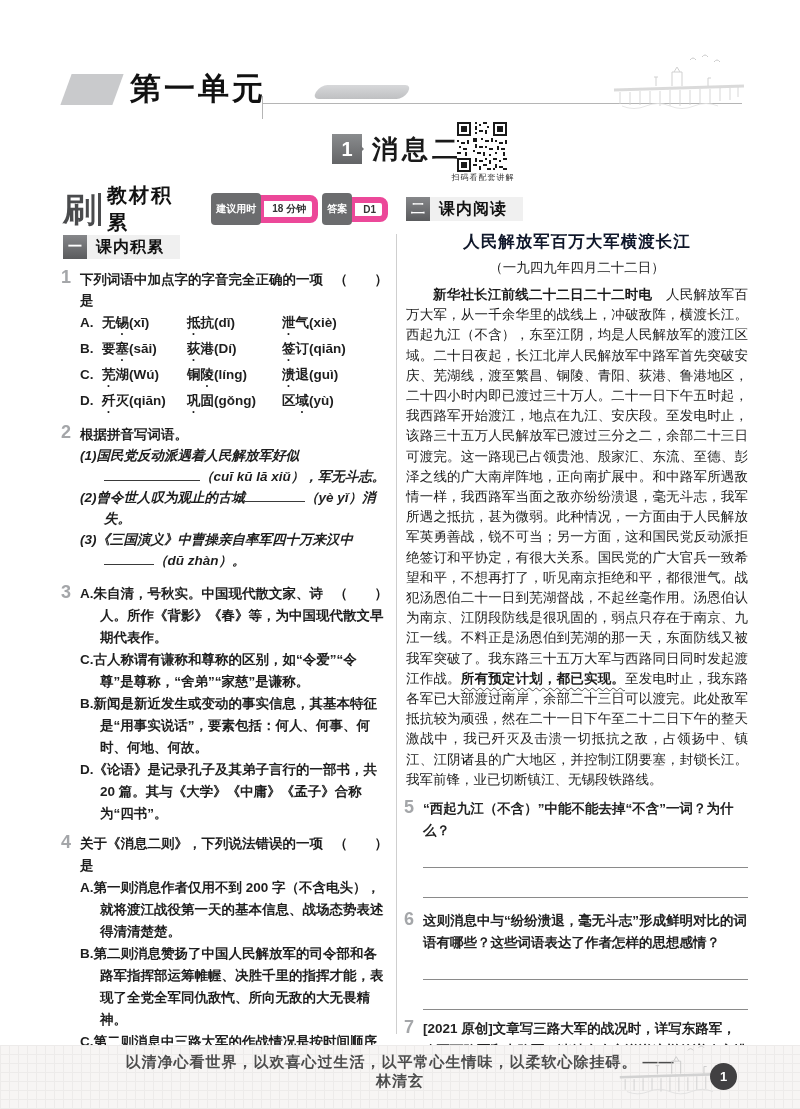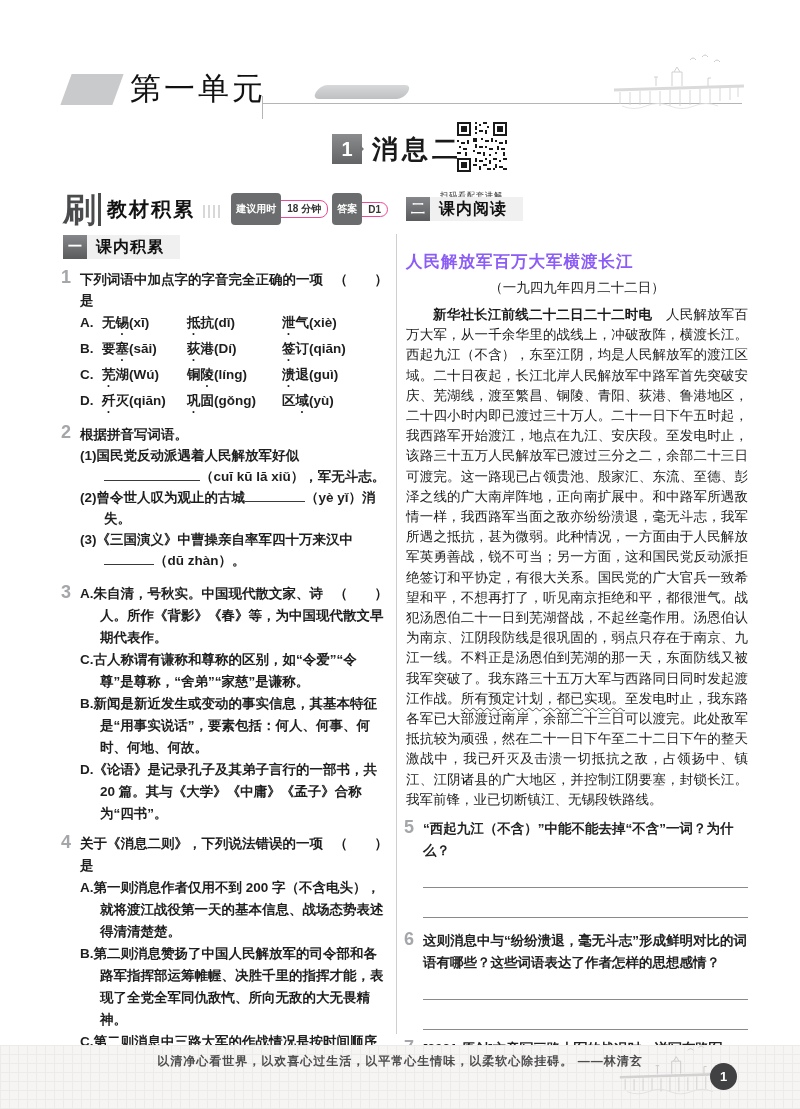--- a/index.html
+++ b/index.html
@@ -3,106 +3,106 @@
 <meta charset="utf-8">
 <style>
   * { margin:0; padding:0; box-sizing:border-box; }
   html,body { background:#ffffff; }
   body { font-family:"Liberation Sans", sans-serif; color:#232323; }
   .page { position:relative; width:800px; height:1109px; background:#ffffff; overflow:hidden; }
 
   
   .unit-shape { position:absolute; left:66px; top:74px; width:52px; height:31px;
     background:#c9cacc; transform:skewX(-20deg); }
-  .unit-title { position:absolute; left:130px; top:68px; font-size:31px; font-weight:400;
+  .unit-title { position:absolute; left:130px; top:68px; font-size:31px; font-weight:700;
     letter-spacing:3px; color:#111; }
   .deco-tick { position:absolute; left:262px; top:96px; width:1px; height:23px; background:#b5b5b5; }
   .deco-hline { position:absolute; left:262px; top:103px; width:480px; height:1px; background:#b5b5b5; }
   .deco-bar { position:absolute; left:316px; top:85px; width:92px; height:14px;
     background:linear-gradient(180deg,#d7d8da,#bfc0c2); border-radius:8px; transform:skewX(-32deg); }
   .bridge-art { position:absolute; opacity:.9; }
   .bridge-top { left:612px; top:52px; }
   .bridge-bottom { left:618px; top:1042px; }
 
   
   .lesson-num { position:absolute; left:332px; top:134px; width:30px; height:30px;
     background:linear-gradient(180deg,#8a8c8e,#636466); color:#fff; font-size:20px; font-weight:bold;
     display:flex; align-items:center; justify-content:center; }
   .lesson-num::after { content:""; position:absolute; right:-6px; top:11px;
     border:4px solid transparent; border-left-color:#737476; }
   .lesson-title { position:absolute; left:372px; top:132px; font-size:26px; font-weight:900;
     letter-spacing:4px; color:#1a1a1a; }
   .qr { position:absolute; left:457px; top:122px; width:50px; height:50px; }
-  .qr-caption { position:absolute; left:440px; top:190px; width:86px; 
+  .qr-caption { position:absolute; left:440px; top:172px; width:86px; text-align:center;
     font-size:8px; color:#333; letter-spacing:1px; }
 
   
   .v-divider { position:absolute; left:396px; top:234px; width:1px; height:800px; background:#cfcfcf; }
   .col-left  { position:absolute; left:63px;  top:190px; width:325px; }
   .col-right { position:absolute; left:406px; top:197px; width:342px; }
 
   
   .module-header { display:flex; align-items:center; height:38px; margin-bottom:7px; }
   .shua { font-size:33px; font-weight:900; color:#4a4b4d; line-height:1; margin-right:6px;
     border-right:3px solid #4a4b4d; padding-right:2px; }
   .module-title { font-size:20px; font-weight:900; letter-spacing:2px; color:#111; }
   .hatch { flex:1 1 auto; max-width:62px; height:13px; margin:4px 6px 0 8px;
     background:repeating-linear-gradient(90deg,#d8d8d8 0 2px,transparent 2px 5px); }
   .badge-group { display:inline-flex; align-items:center; margin-left:4px; white-space:nowrap; }
   .badge-dark { background:#6b6c6e; color:#fff; font-size:10px; font-weight:bold;
     padding:9px 5px; border-radius:4px; position:relative; z-index:1; }
-  .badge-light { border:1px solid #ec4899; color:#333; font-size:10px; font-weight:bold;
+  .badge-light { border:6px solid #ec4899; color:#333; font-size:10px; font-weight:bold;
     padding:1px 6px 1px 8px; margin-left:-3px; border-radius:0 8px 8px 0; background:#fff; }
 
   
   .section-bar { display:inline-flex; align-items:center; background:#f0f0f0; padding-right:16px;
     height:24px; margin-bottom:10px; }
   .sec-num { width:24px; height:24px; margin-right:9px; color:#fff; font-size:14px; font-weight:bold;
     background:linear-gradient(180deg,#86878a,#5a5b5d); display:flex; align-items:center; justify-content:center; }
   .sec-label { font-size:16px; font-weight:900; letter-spacing:1px; color:#111; }
 
   
   .question { position:relative; padding-left:17px; font-size:13.5px; line-height:21px;
     font-weight:600; color:#1e1e1e; }
   .q-num { position:absolute; left:-2px; top:-2px; font-size:18px; font-weight:bold; color:#a4a6a9; }
   .paren { float:right; font-weight:600; }
   .q1 { margin-bottom:9px; }
   .opt-row { display:grid; grid-template-columns:22px 85px 95px 1fr; line-height:24px; }
   .dotted { -webkit-text-emphasis:filled dot #1e1e1e; -webkit-text-emphasis-position:under left;
     text-emphasis:filled dot #1e1e1e; text-emphasis-position:under left; }
   .q2 { margin-bottom:12px; }
-  .q2-item { padding-left:24px; text-indent:-24px; line-height:21px; }
+  .q2-item { padding-left:24px; text-indent:-24px; line-height:21px;font-style:italic; }
   .blank { display:inline-block; border-bottom:1px solid #3a3a3a; height:13px; vertical-align:baseline; }
   .blank-1 { width:96px; } .blank-2 { width:60px; } .blank-3 { width:50px; }
   .q3, .q4 { line-height:22px; }
   .q3 { margin-bottom:8px; }
   .choice { padding-left:20px; text-indent:-20px; }
 
   
-  .article-title { font-family:"Liberation Serif", serif; font-size:16.5px;
-    font-weight:900; letter-spacing:1px; margin:20px 0 6px; color:#8b5cf6; }
+  .article-title { text-align:center; font-family:"Liberation Serif", serif; font-size:16.5px;
+    font-weight:900; letter-spacing:1px; margin:0 0 6px; color:#0f172a; }
   .article-date { text-align:center; font-family:"Liberation Serif", serif; font-size:13.5px;
     margin-bottom:8px; color:#222; }
   .article-body { font-family:"Liberation Serif", serif; font-size:13.5px; line-height:20.2px;
     text-align:justify; text-indent:2em; color:#1c1c1c; margin-bottom:8px; }
   .dateline { font-family:"Liberation Sans", sans-serif; font-weight:bold; }
-  .wavy { text-decoration:underline wavy #4c4c4c 1px; text-underline-offset:4px; }
+  .wavy { text-decoration:underline wavy #4c4c4c 1px; text-underline-offset:4px;font-weight:bold; }
 
   .rq { position:relative; padding-left:17px; font-size:13.5px; line-height:22px; font-weight:600; }
   .ans { border-bottom:1px solid #8a8a8a; }
   .ans-26 { height:26px; } .ans-30 { height:30px; } .ans-22 { height:22px; }
   .mb12 { margin-bottom:12px; } .mb8 { margin-bottom:8px; }
 
   
   .footer { position:absolute; left:0; right:0; top:1045px; height:64px; background-color:#f7f5f4;
     background-image:linear-gradient(#edebea 1px,transparent 1px),
                      linear-gradient(90deg,#edebea 1px,transparent 1px);
     background-size:9px 9px; }
   .footer-quote { position:absolute; left:120px; right:120px; top:8px; text-align:center;
-    font-size:12px; font-weight:bold; color:#4d4d4d; letter-spacing:1px; }
+    font-size:15px; font-weight:bold; color:#4d4d4d; letter-spacing:1px; }
   .page-circle { position:absolute; left:710px; top:1063px; width:27px; height:27px; border-radius:50%;
     background:#414042; color:#fff; font-size:13px; font-weight:bold;
     display:flex; align-items:center; justify-content:center; }
 </style>
 </head>
 <body>
 
 <div class="page">
 
   <div class="unit-shape"></div>

